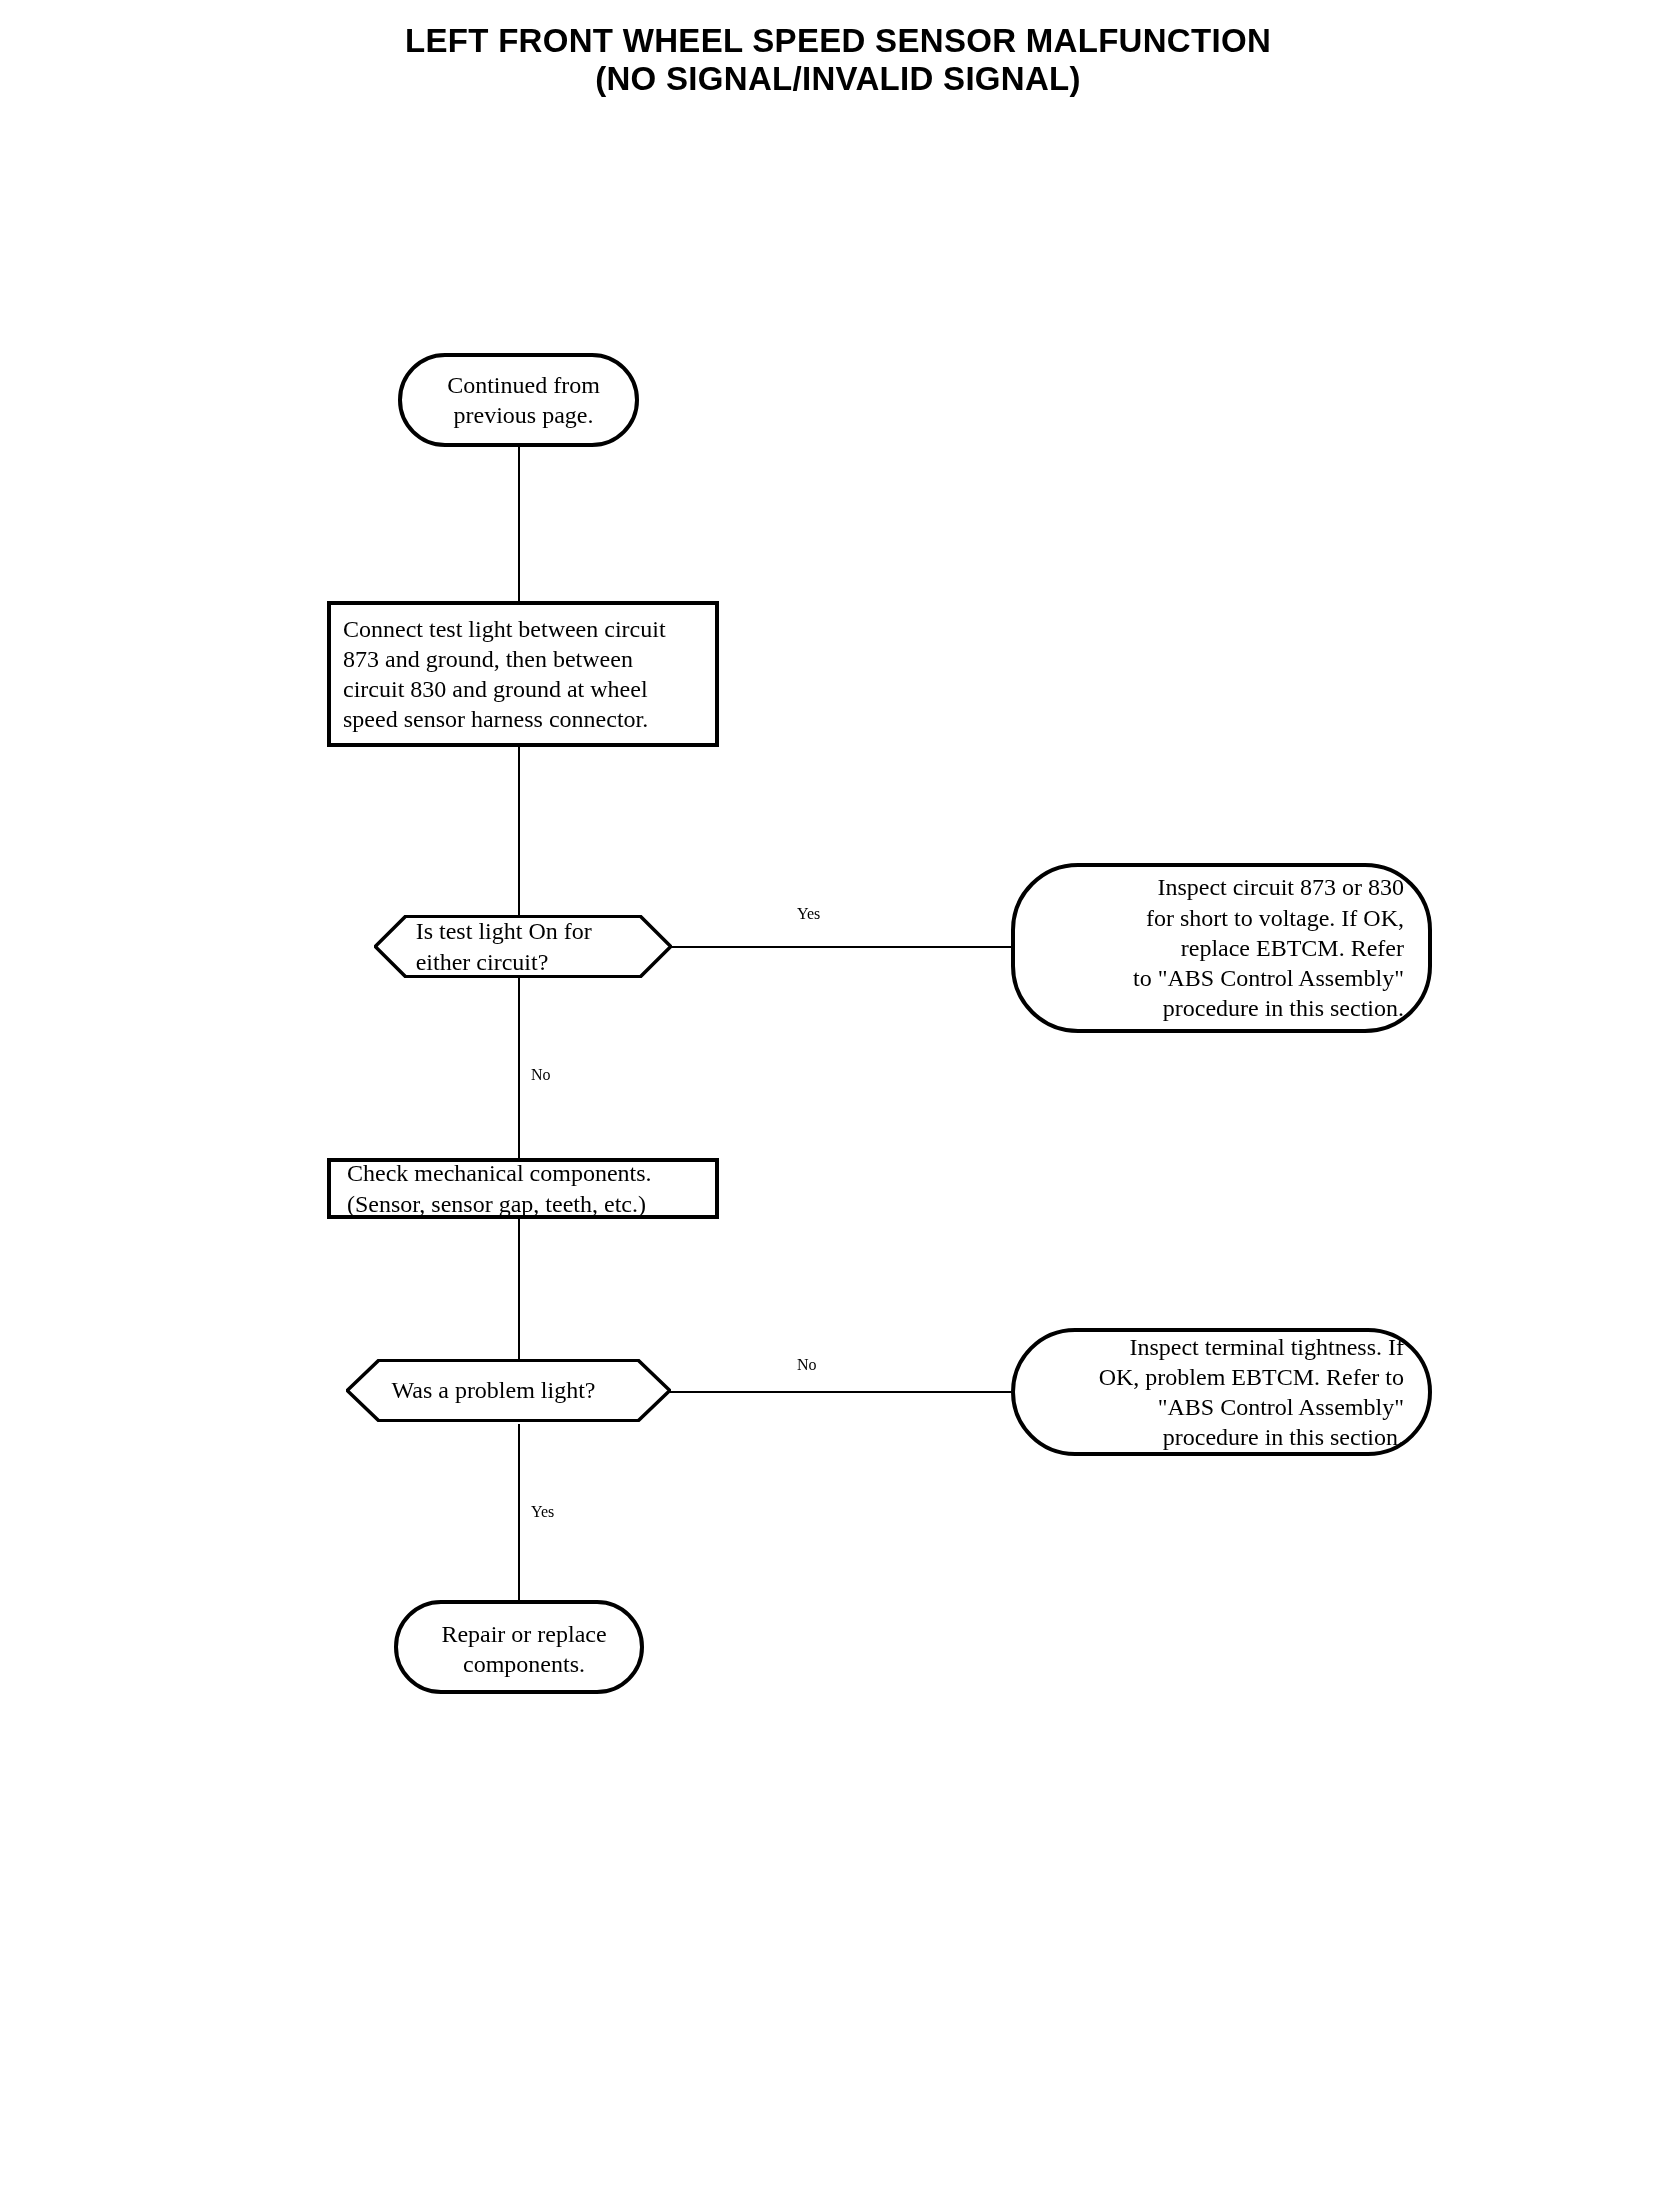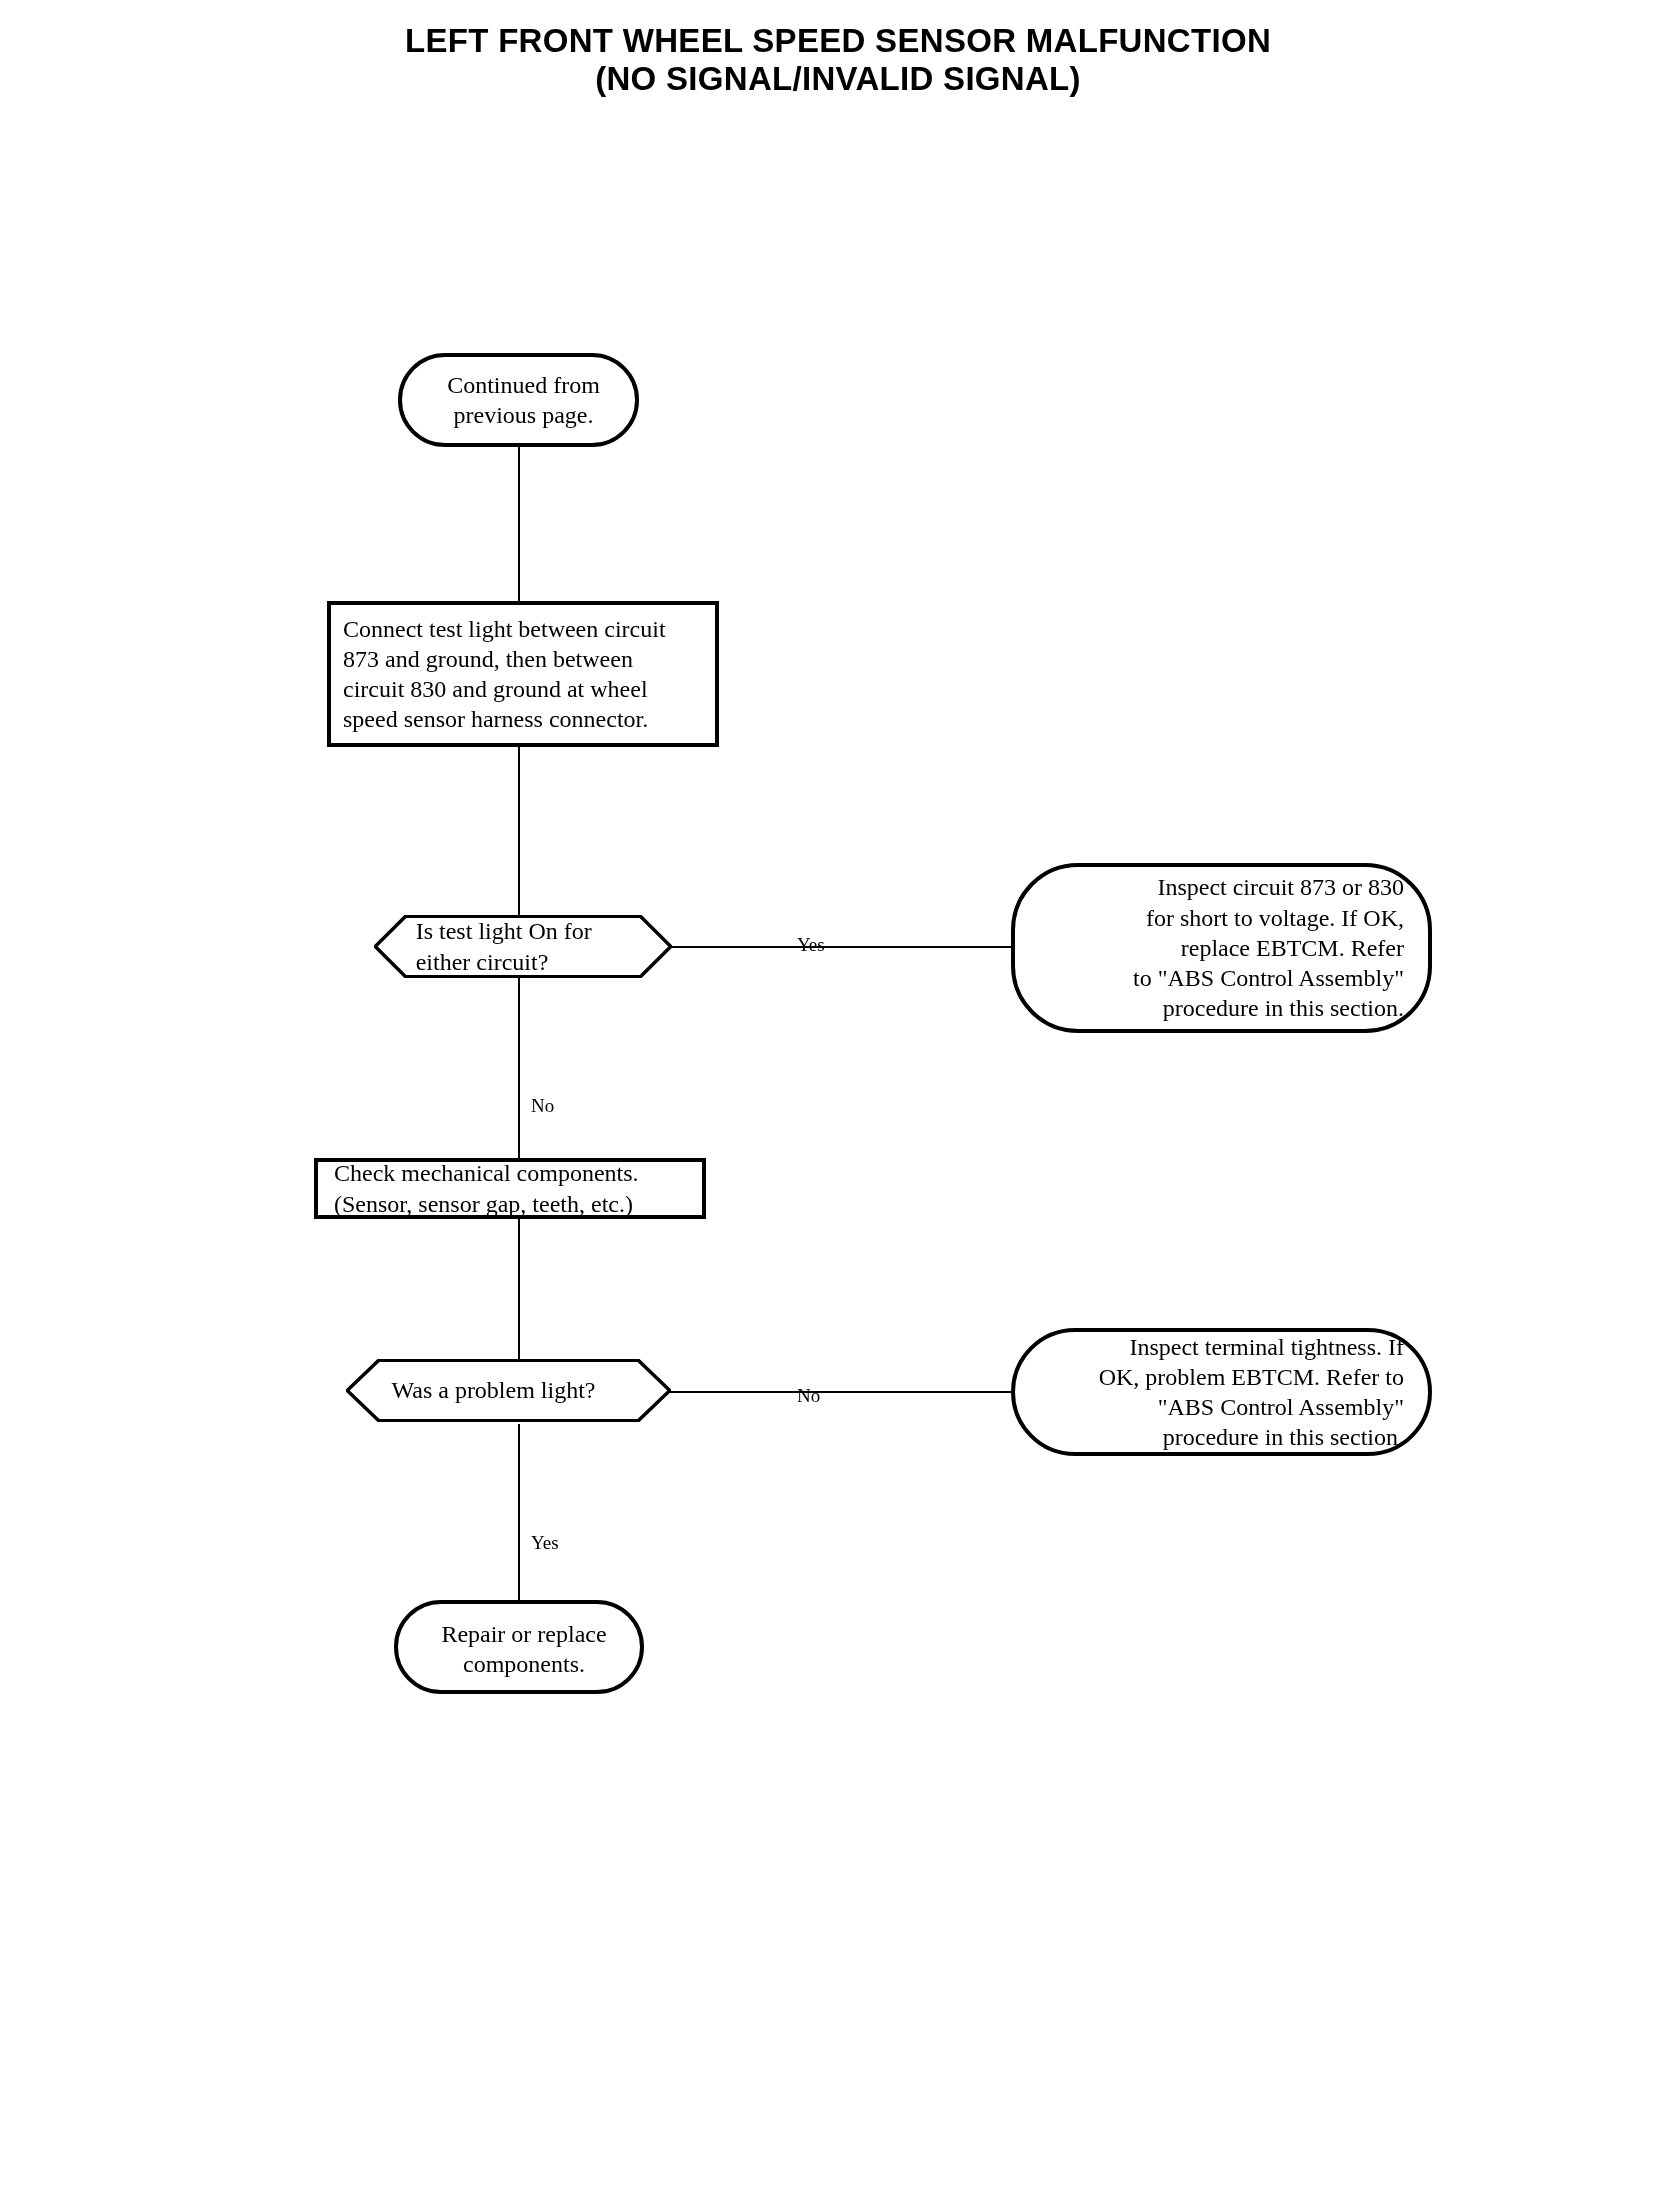--- a/index.html
+++ b/index.html
@@ -115,24 +115,23 @@
   }
   .hline {
     position: absolute;
     height: 2.4px;
     background: #000000;
   }
 
   
   .branch-label {
     position: absolute;
-    font-size: 19px;
+    font-size: 16px;
     line-height: 1;
     white-space: nowrap;
-    margin-top: 29px;
   }
 </style>
 </head>
 <body>
 
 <div id="page">
 
   <div id="title-block">
     <span class="tline">LEFT FRONT WHEEL SPEED SENSOR MALFUNCTION</span>
     <span class="tline">(NO SIGNAL/INVALID SIGNAL)</span>
@@ -173,21 +172,21 @@
   </div>
 
   <div class="node outcome" style="left:1011px; top:863px; width:421px; height:170px; padding:0 24px 0 52px;">
     <span class="nodetext">Inspect circuit 873 or 830
 for short to voltage. If OK,
 replace EBTCM. Refer
 to "ABS Control Assembly"
 procedure in this section.</span>
   </div>
 
-  <div class="node process" style="left:314px; top:1158px; width:392px; height:61px; padding:0 11px 0 16px;">
+  <div class="node process" style="left:327px; top:1158px; width:392px; height:61px; padding:0 11px 0 16px;">
     <span class="nodetext">Check mechanical components.
 (Sensor, sensor gap, teeth, etc.)</span>
   </div>
 
   <div class="decision" style="left:346px; top:1359px; width:325px; height:63px;">
     <svg viewBox="0 0 535 104" preserveAspectRatio="none">
       <polygon points="54,2 481,2 533,52 481,102 54,102 2,52" fill="#ffffff" stroke="#000000" stroke-width="3.5" vector-effect="non-scaling-stroke"></polygon>
     </svg>
     <span class="nodetext">Was a problem light?</span>
   </div>

